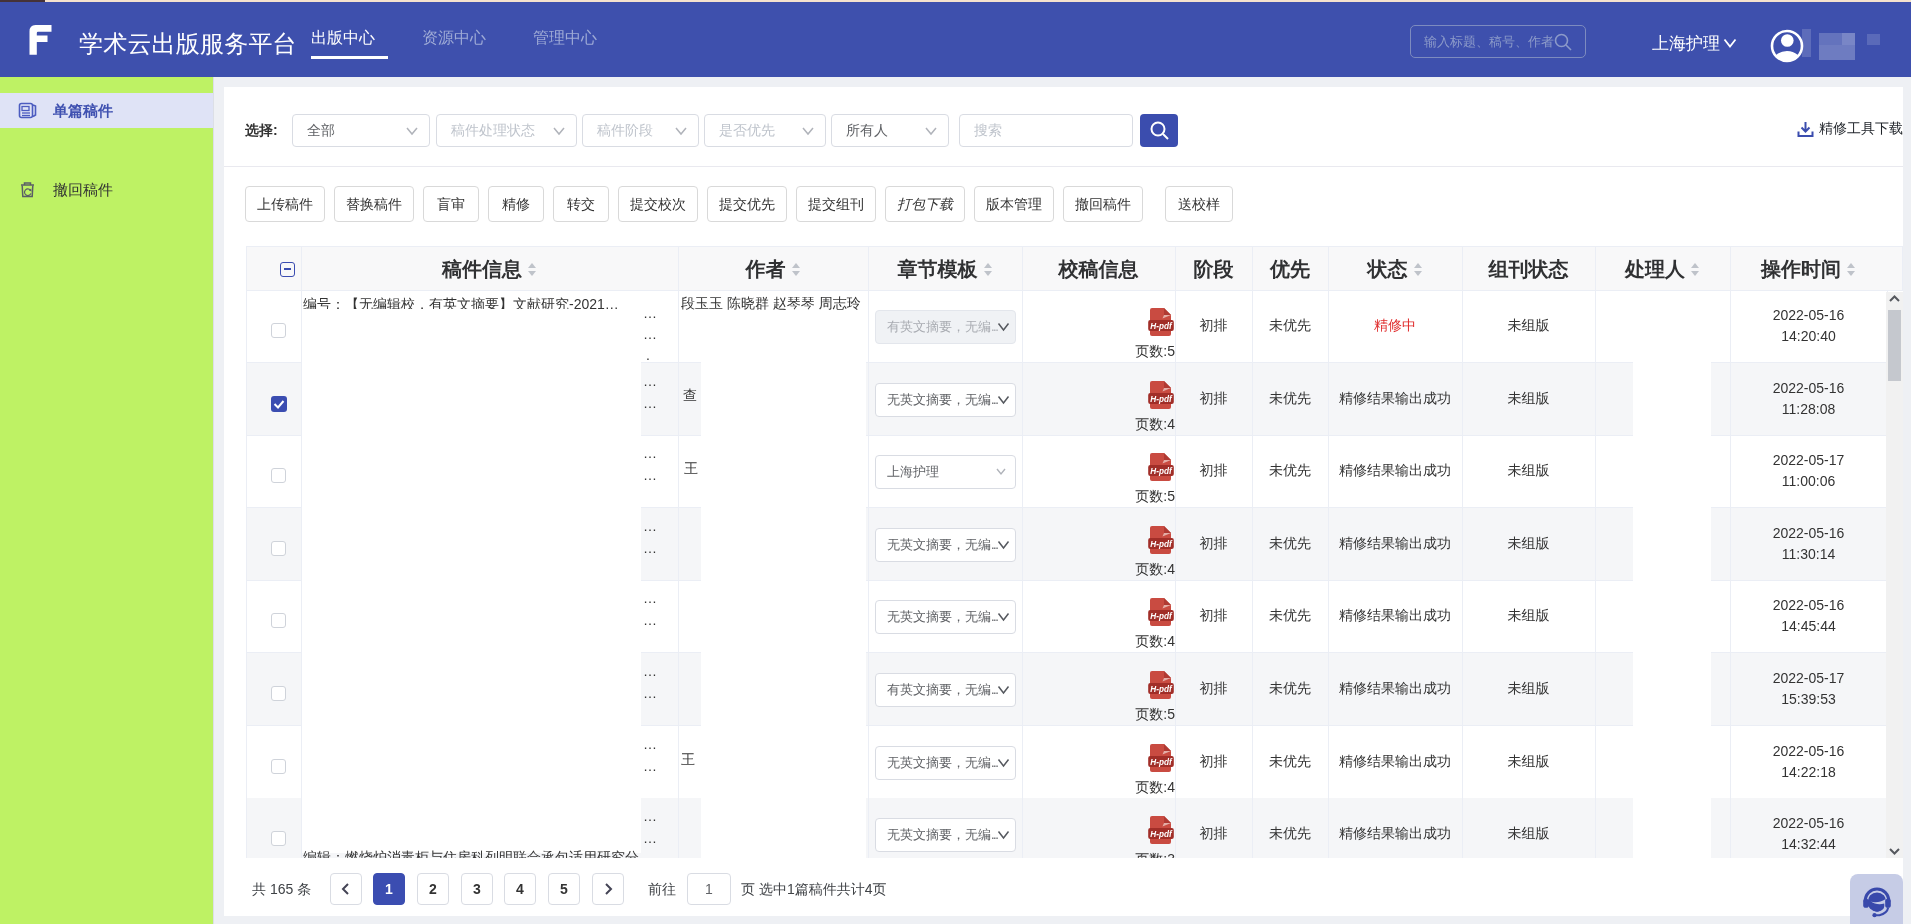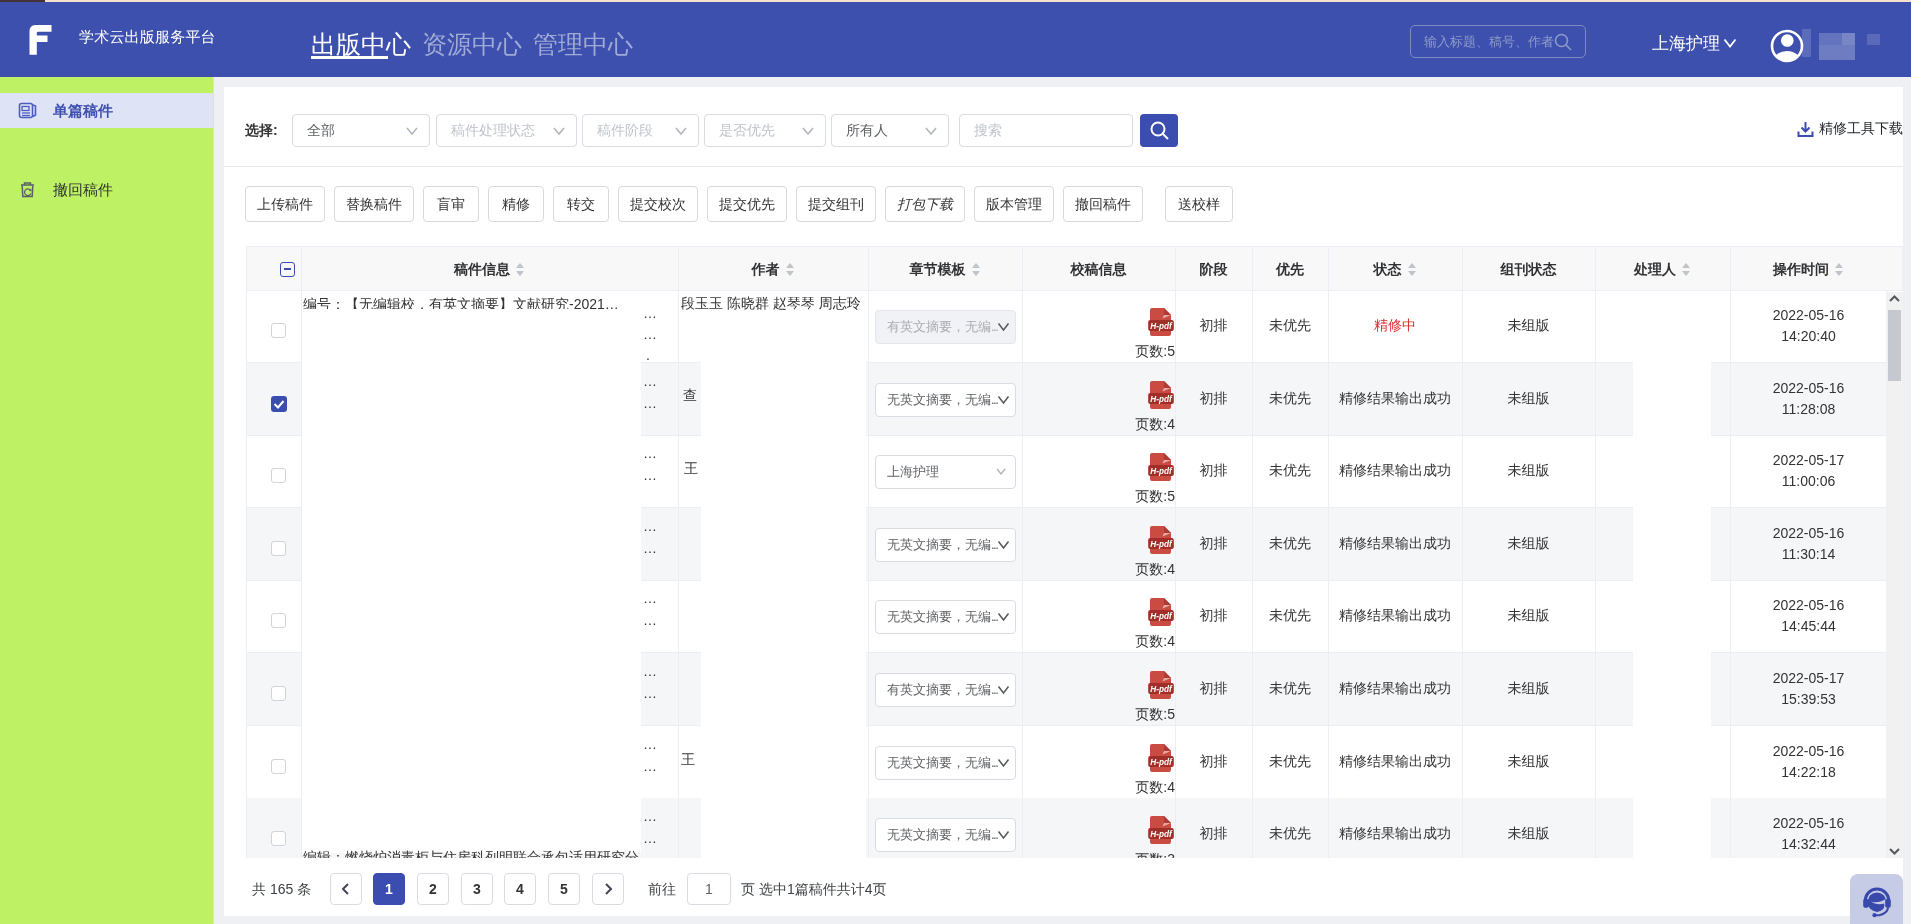--- a/index.html
+++ b/index.html
@@ -6,22 +6,22 @@
   * { margin:0; padding:0; box-sizing:border-box; }
   html,body { width:1911px; height:924px; overflow:hidden; }
   body { font-family:"Liberation Sans", sans-serif; background:#eef0f4; position:relative; }
   .abs { position:absolute; }
   
   #topstrip { left:0; top:0; width:1911px; height:2px; background:#f5e2ce; }
   #topstrip .dark { position:absolute; left:0; top:0; width:45px; height:2px; background:#453238; }
   
   #nav { left:0; top:2px; width:1911px; height:75px; background:#3e50ad; }
   #logoF { left:23px; top:21px; }
-  #title { left:79px; top:26px; color:#fff; font-size:15px; letter-spacing:0.2px; }
-  .navitem { top:26px; font-size:25px; color:#9fabd6; }
+  #title { left:79px; top:26px; color:#fff; font-size:24px; letter-spacing:0.2px; }
+  .navitem { top:26px; font-size:16px; color:#9fabd6; }
   .navitem.on { color:#fff; }
   #navunder { left:311px; top:54px; width:77px; height:3px; background:#fff; }
   #nsearch { left:1410px; top:23px; width:176px; height:33px; border:1px solid #7d8bbf; border-radius:5px; color:#8c9ac9; font-size:13px; line-height:31px; padding-left:13px; }
   #tenant { left:1652px; top:30px; color:#fff; font-size:17px; }
   #avatar { left:1770px; top:26px; width:34px; height:36px; }
   
   #sidebar { left:0; top:77px; width:214px; height:847px; background:#bef264; border-right:1px solid #dcdfe6; }
   .mitem { position:absolute; left:0; width:213px; height:35px; }
   .mitem .txt { position:absolute; left:53px; top:9px; font-size:15px; color:#303133; }
   .mitem.on { background:#dfe3f6; }
@@ -32,21 +32,21 @@
   .sel { position:absolute; top:27px; height:33px; border:1px solid #d9dce3; border-radius:4px; background:#fff; font-size:14px; line-height:31px; padding-left:14px; color:#606266; }
   .sel .ph { color:#bfc4cc; }
   .sel .ar { position:absolute; right:10px; top:10px; }
   #fdivider { left:0; top:79px; width:1679px; height:1px; background:#e9e9ef; }
   
   .abtn { position:absolute; top:99px; height:36px; border:1px solid #d9d9d9; border-radius:4px; background:#fff; font-size:14px; color:#333; text-align:center; line-height:34px; }
   
   #tablewrap { left:246px; top:246px; width:1657px; height:612px; }
   .vline { position:absolute; top:0; width:1px; background:#ebeef5; }
   #thead { position:absolute; left:0; top:0; width:1657px; height:45px; background:#f8f8f9; border:1px solid #ebeef5; }
-  .th { position:absolute; top:0; height:45px; font-size:14px; font-weight:bold; color:#303133; display:flex; align-items:center; justify-content:center; }
+  .th { position:absolute; top:0; height:45px; font-size:20px; font-weight:bold; color:#303133; display:flex; align-items:center; justify-content:center; }
   .caret { display:inline-block; margin-left:5px; }
   #tbody { position:absolute; left:0; top:44px; width:1657px; height:568px; overflow:hidden; border-left:1px solid #ebeef5; }
   .row { position:absolute; left:0; width:1640px; height:73px; border-bottom:1px solid #ebeef5; }
   .row.stripe { background:#f5f6f8; }
   .cell { position:absolute; top:0; height:72px; display:flex; align-items:center; justify-content:center; font-size:14px; color:#333; }
   .selectbox { position:absolute; left:628px; top:20px; width:141px; height:34px; border:1px solid #d9dce3; border-radius:4px; background:#fff; font-size:13px; color:#606266; line-height:32px; padding-left:11px; white-space:nowrap; }
   .selectbox.dis { background:#f0f2f5; border-color:#e3e6ec; color:#a9acb2; }
   .pcell { position:absolute; left:775px; width:153px; top:0; height:72px; text-align:right; }
   .pnum { font-size:14px; color:#333; margin-top:1px; }
   .red { color:#e02c2c; }

